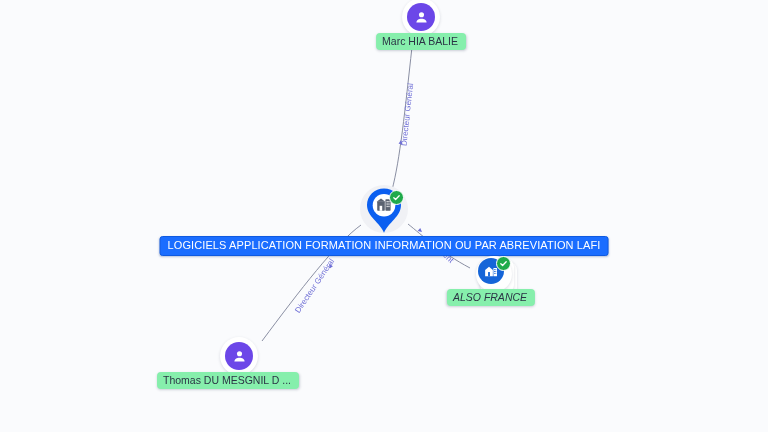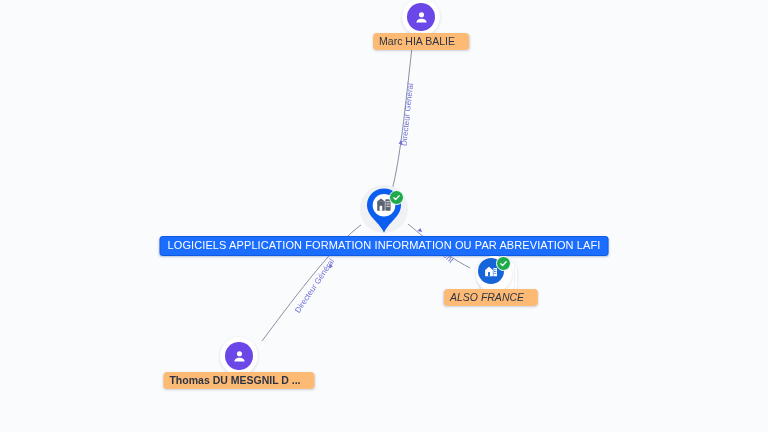--- a/index.html
+++ b/index.html
@@ -99,23 +99,23 @@
     justify-content: center;
     box-sizing: border-box;
   }
   .badge svg { display: block; }
 
   
   .label {
     position: absolute;
     transform: translateX(-50%);
     white-space: nowrap;
-    background: #fdba74;
+    background: #86efac;
     border-radius: 4px;
-    padding: 2px 14px 3px 6px;
+    padding: 2px 8px 3px 6px;
     font-size: 10.5px;
     line-height: 12px;
     color: #2b3445;
     box-shadow: 0 1px 2.5px rgba(40,50,80,0.22);
   }
   .label-main {
     position: absolute;
     transform: translateX(-50%);
     white-space: nowrap;
     background: #1a6dff;
@@ -236,15 +236,15 @@
 
   <div class="node" style="left:239px; top:356px;">
     <div class="person-halo"></div>
     <div class="person-circle">
       <svg width="17" height="17" viewBox="0 0 24 24" aria-hidden="true">
         <circle cx="12" cy="8.2" r="3.6" fill="#ffffff"></circle>
         <path d="M4.8 19.2c0-3.6 3.3-5.6 7.2-5.6s7.2 2 7.2 5.6z" fill="#ffffff"></path>
       </svg>
     </div>
   </div>
-  <div class="label" style="left:239px; top:372px;font-weight:bold;">Thomas DU MESGNIL D ...</div>
+  <div class="label" style="left:228px; top:372px;">Thomas DU MESGNIL D ...</div>
 
 </div>
 
 </body></html>

